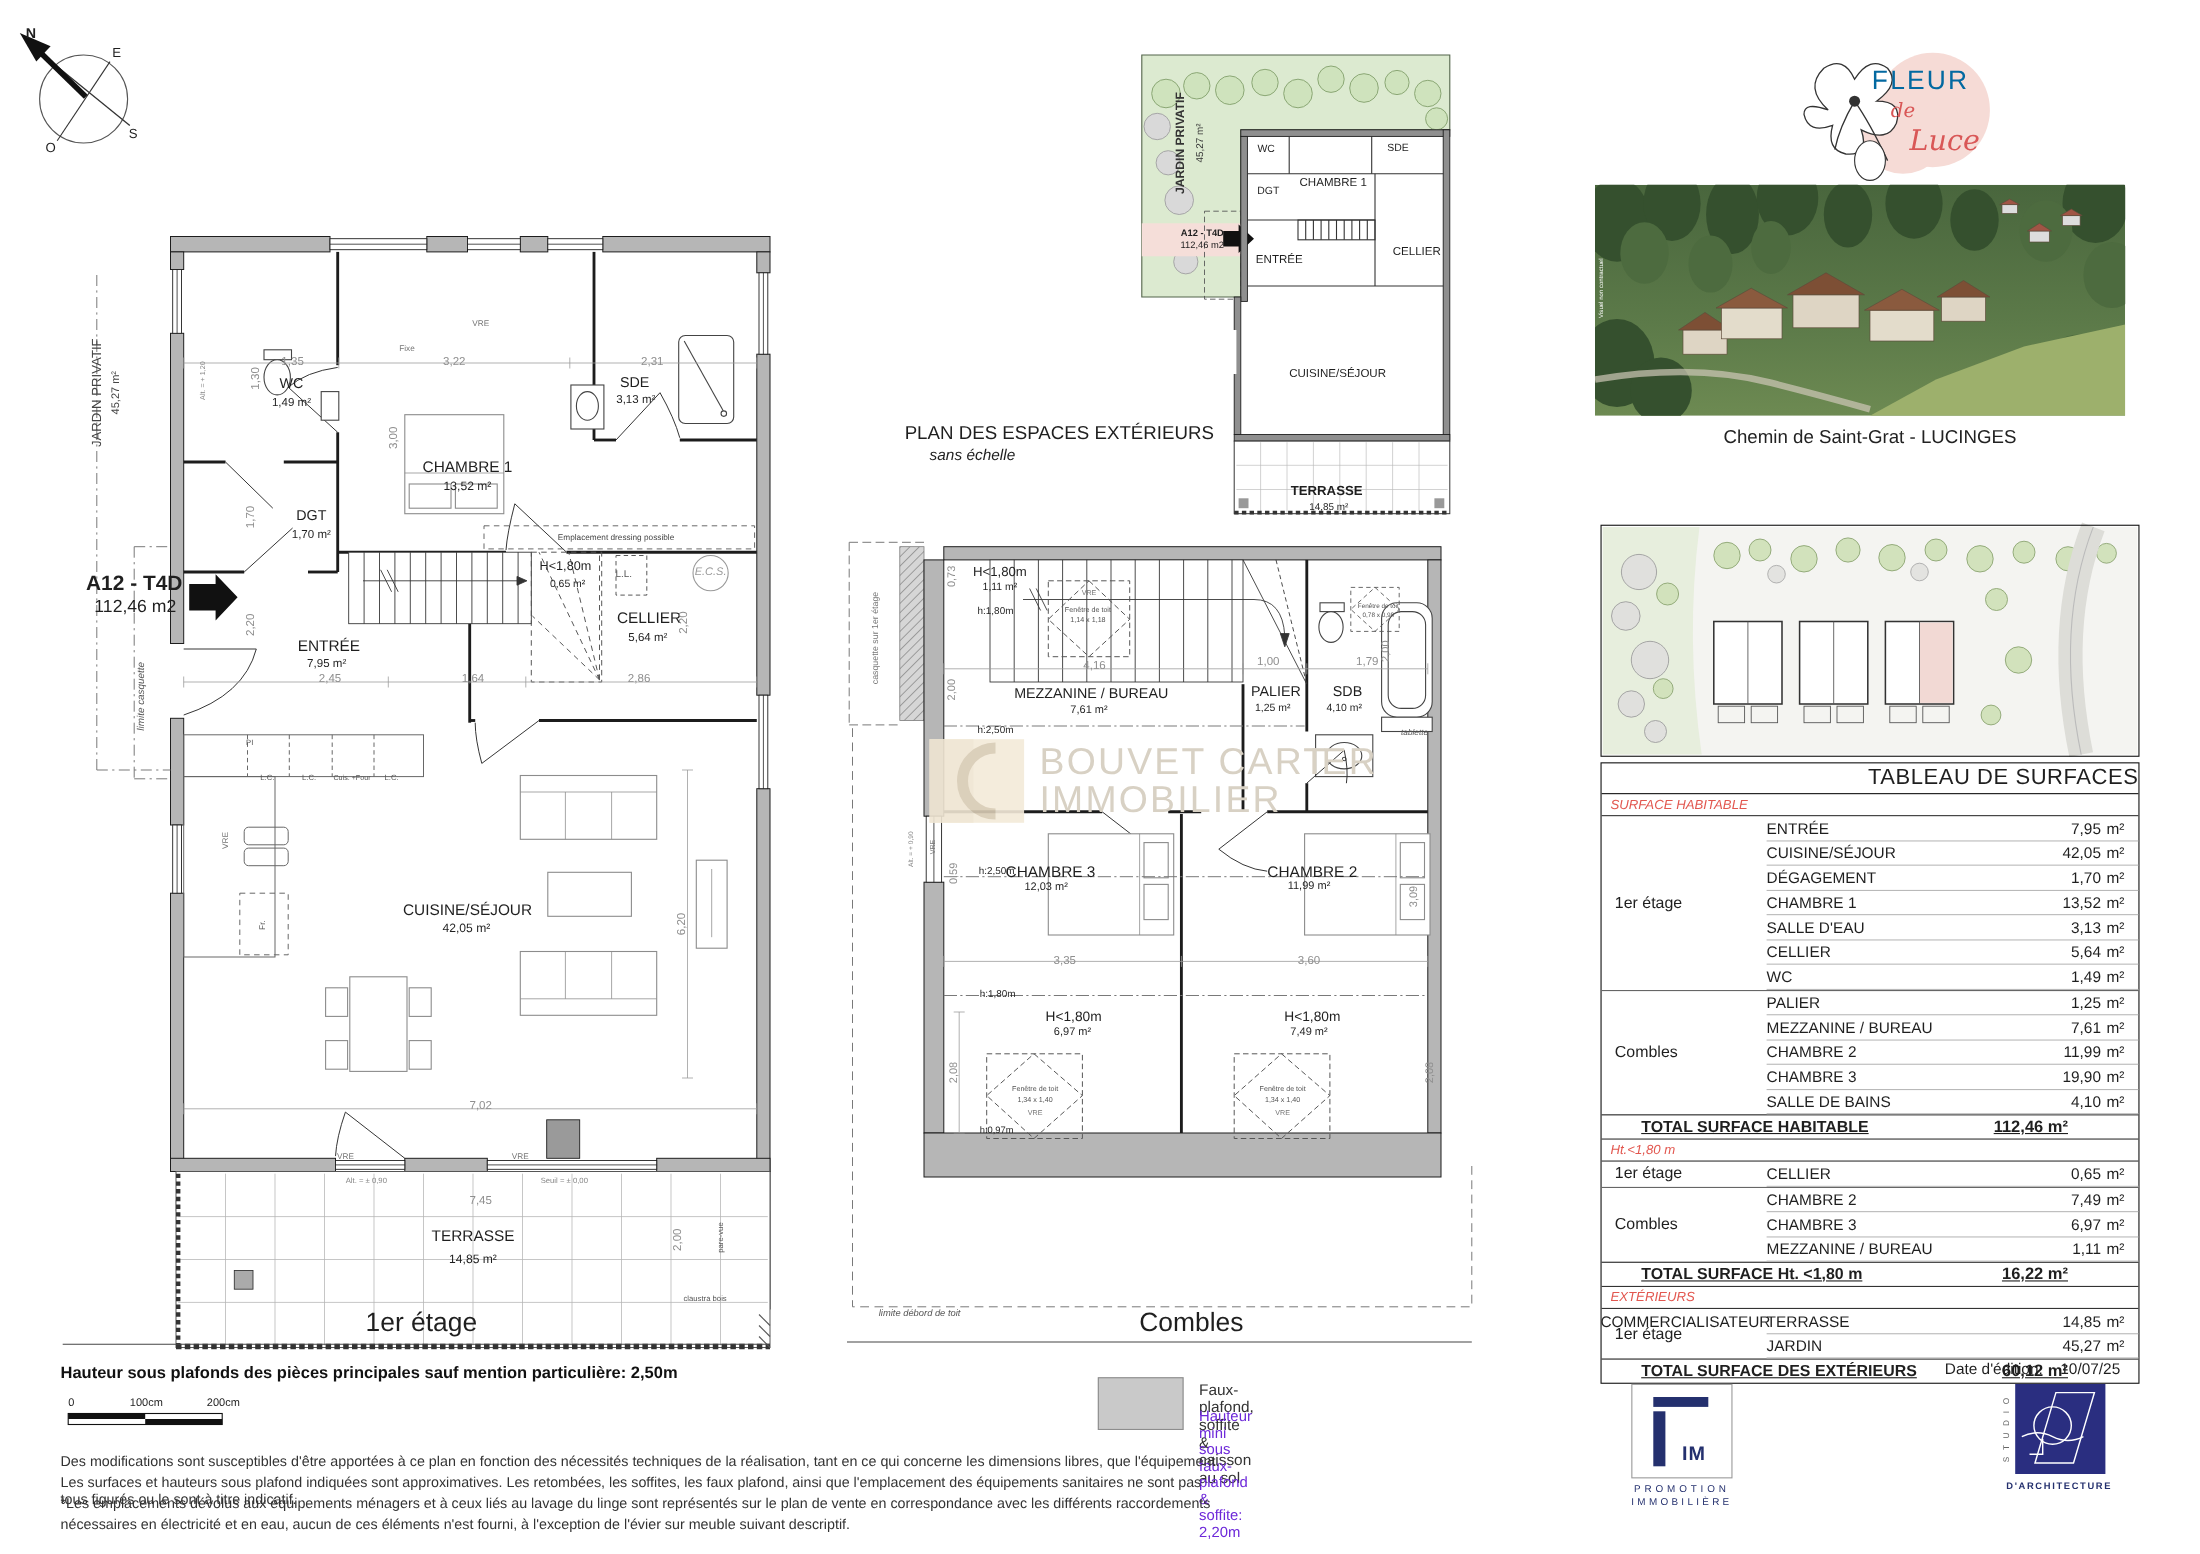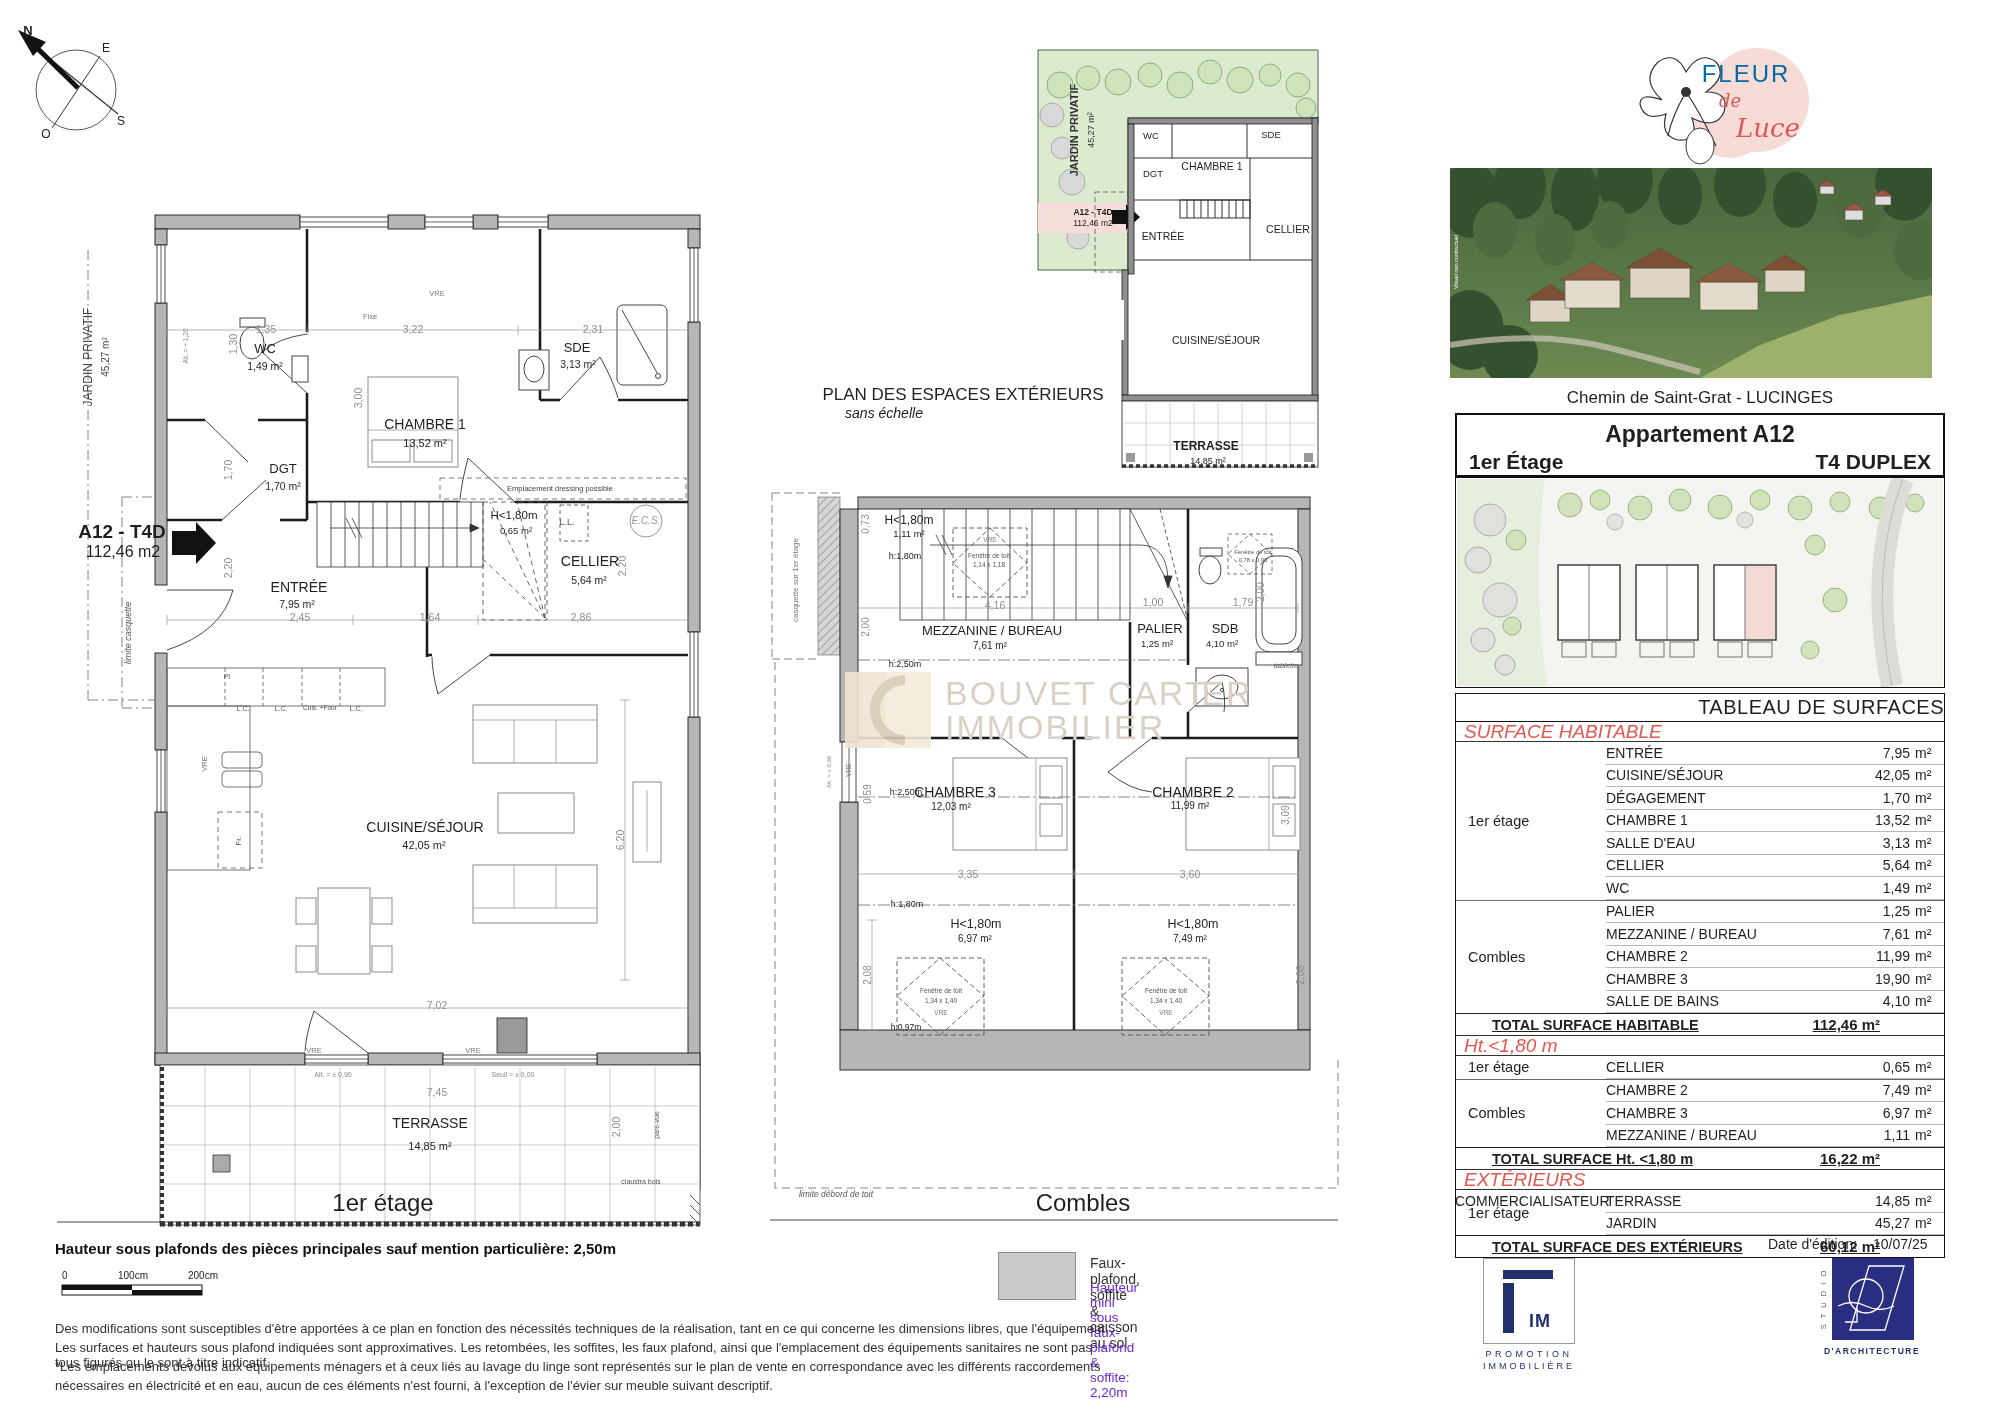--- a/index.html
+++ b/index.html
@@ -8,21 +8,21 @@
   svg.geom{position:absolute;left:0;top:0;}
   .lbl{position:absolute;white-space:nowrap;line-height:1;color:#1f1f1f;transform-origin:center;}
   
   .address{position:absolute;left:1455px;top:388px;width:490px;text-align:center;font-size:17px;color:#222;}
   .apt-box{position:absolute;left:1455px;top:413px;width:490px;height:64px;border:2px solid #111;box-sizing:border-box;background:#fff;}
   .apt-title{text-align:center;font-size:23px;font-weight:bold;margin-top:6px;}
   .apt-row{display:flex;justify-content:space-between;padding:2px 12px 0 12px;font-size:21px;font-weight:bold;}
   .siteplan-frame{position:absolute;left:1455px;top:477px;width:490px;height:211px;border:1.5px solid #111;box-sizing:border-box;}
   #surface-table{position:absolute;left:1455px;top:693px;width:490px;border:1.6px solid #111;box-sizing:border-box;background:#fff;}
   .st-title{height:27px;line-height:27px;text-align:right;font-size:20px;letter-spacing:.5px;border-bottom:1.4px solid #111;}
-  .sec{height:19px;line-height:19px;color:#e2574f;font-style:italic;font-size:19px;padding-left:8px;border-top:1.2px solid #333;border-bottom:1.2px solid #333;}
+  .sec{height:19px;line-height:19px;color:#e2574f;font-style:italic;font-size:12px;padding-left:8px;border-top:1.2px solid #333;border-bottom:1.2px solid #333;}
   .sec:first-child{border-top:none;}
   .group{display:flex;}
   .gsep{border-top:1px solid #666;}
   .floorcell{width:150px;display:flex;align-items:center;padding-left:12px;font-size:14.5px;box-sizing:border-box;}
   .rooms{flex:1;}
   .room-row{display:flex;height:21.5px;align-items:center;border-bottom:1px solid #b9b9b9;font-size:14px;}
   .rname{flex:1;}
   .rval{width:66px;text-align:right;}
   .runit{width:34px;padding-left:5px;box-sizing:border-box;}
   .trow{height:21px;display:flex;align-items:center;border-top:1.3px solid #222;font-weight:bold;}
@@ -600,27 +600,20 @@
 
 <g>
   <rect x="62" y="1285" width="140" height="10" fill="#fff" stroke="#111" stroke-width="1"></rect>
   <rect x="62" y="1285" width="70" height="5" fill="#111"></rect>
   <rect x="132" y="1290" width="70" height="5" fill="#111"></rect>
 </g>
 </svg>
 
 <div class="address">Chemin de Saint-Grat - LUCINGES</div>
 
-<div class="apt-box">
-  <div class="apt-title">Appartement A12</div>
-  <div class="apt-row">
-    <span>1er Étage</span>
-    <span>T4 DUPLEX</span>
-  </div>
-</div>
 
 <div class="siteplan-frame"></div>
 
 <div id="surface-table">
   <div class="st-title">TABLEAU DE SURFACES</div>
   <div id="surface-table-body">
         <div class="sec">SURFACE HABITABLE</div>
         <div class="group">
           <div class="floorcell">1er étage</div>
           <div class="rooms">

